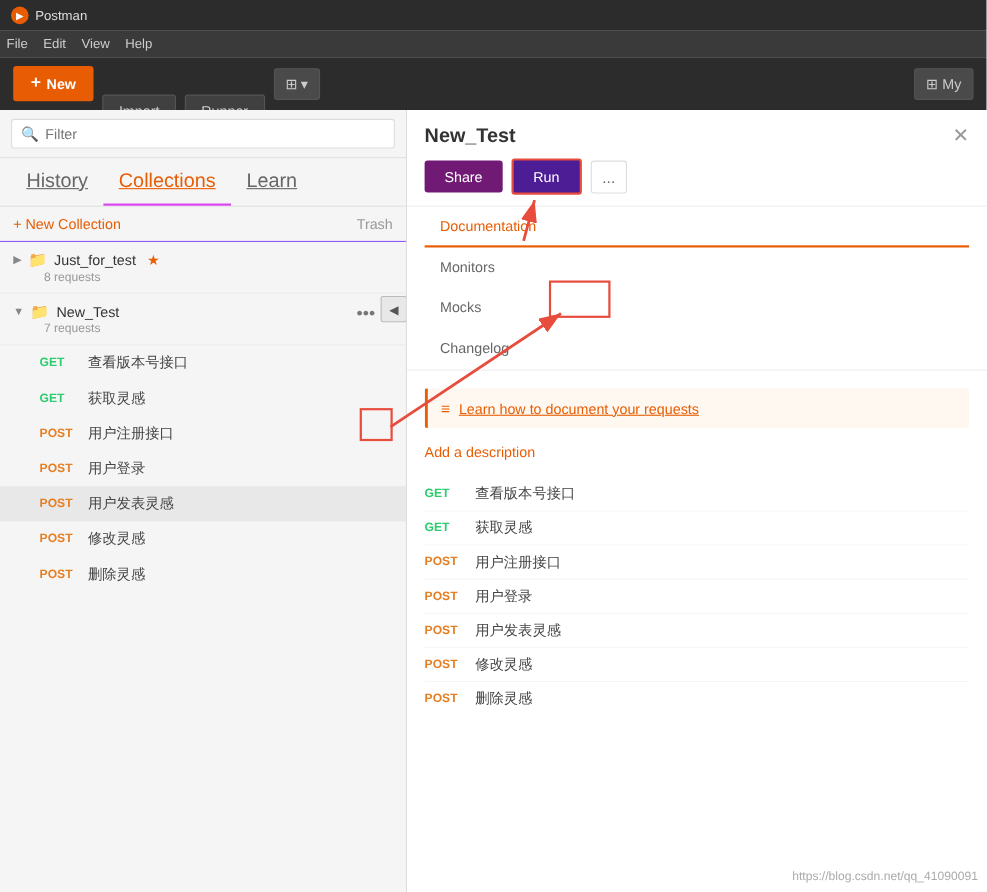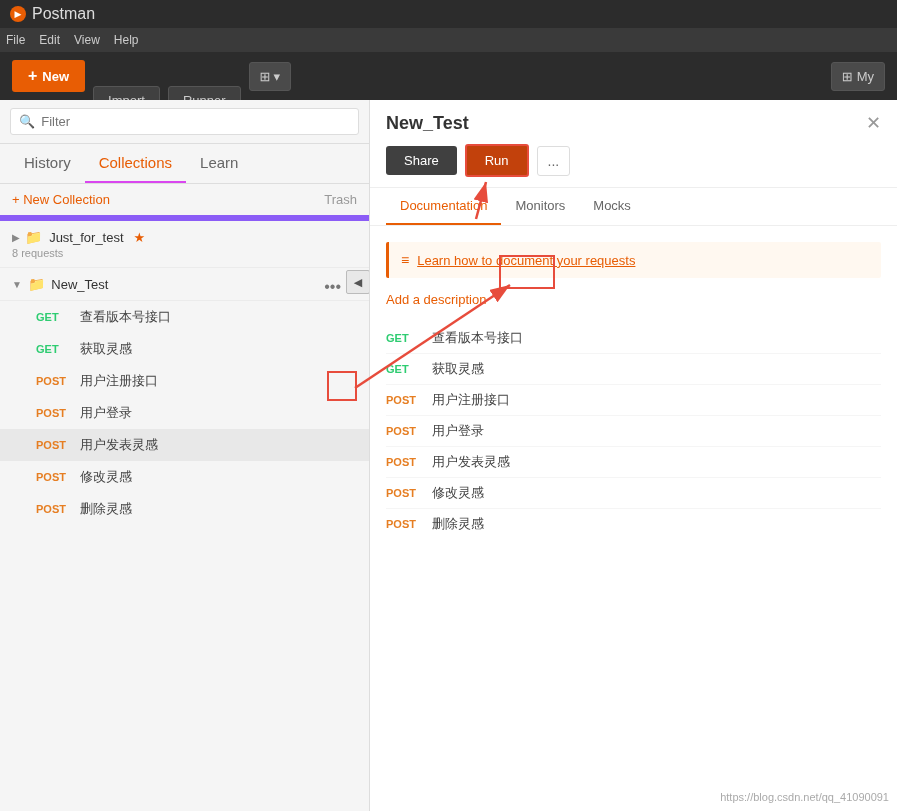--- a/index.html
+++ b/index.html
@@ -9,21 +9,21 @@
     .title-bar {
       background: #2c2c2c;
       height: 28px;
       display: flex;
       align-items: center;
       padding: 0 10px;
       color: #ccc;
       font-size: 12px;
     }
     .title-bar .app-icon { width: 16px; height: 16px; background: #e85d04; border-radius: 50%; margin-right: 6px; display: flex; align-items: center; justify-content: center; font-size: 9px; color: white; }
-    .title-bar .app-name { color: #ddd; font-size: 16px; }
+    .title-bar .app-name { color: #ddd; font-size: 12px; }
 
     
     .menu-bar {
       background: #3a3a3a;
       height: 24px;
       display: flex;
       align-items: center;
       padding: 0 6px;
       color: #ccc;
       font-size: 12px;
@@ -137,37 +137,38 @@
     .sidebar-tabs {
       display: flex;
       background: #f5f5f5;
       border-bottom: 1px solid #ddd;
       padding: 0 10px;
     }
     .tab-item {
       padding: 10px 14px;
       cursor: pointer;
       color: #666;
-      font-size: 15px;
+      font-size: 18px;
       border-bottom: 2px solid transparent;
+      text-decoration: underline;
     }
     .tab-item.active {
       color: #e85d04;
       border-bottom: 2px solid #d946ef;
       font-weight: 500;
     }
 
     
     .sidebar-actions {
       display: flex;
       align-items: center;
       justify-content: space-between;
       padding: 8px 12px;
       background: #f5f5f5;
-      border-bottom: 6px solid #8b5cf6;
+      border-bottom: 1px solid #8b5cf6;
     }
     .btn-new-collection {
       color: #e85d04;
       background: none;
       border: none;
       font-size: 13px;
       cursor: pointer;
       font-weight: 500;
       display: flex;
       align-items: center;
@@ -193,21 +194,21 @@
     }
     .collection-header {
       display: flex;
       align-items: center;
       gap: 6px;
     }
     .collection-toggle { color: #888; font-size: 10px; }
     .folder-icon { color: #888; font-size: 14px; }
     .collection-name { font-weight: 500; color: #333; font-size: 13px; }
     .star-icon { color: #e85d04; font-size: 13px; margin-left: 4px; }
-    .collection-meta { color: #999; font-size: 11px; margin-top: 2px; }
+    .collection-meta { color: #999; font-size: 11px; margin-left: 28px; margin-top: 2px; }
 
     
     .request-item {
       display: flex;
       align-items: center;
       padding: 7px 12px 7px 36px;
       cursor: pointer;
       gap: 8px;
     }
     .request-item.active { background: #f0f0f0; }
@@ -287,30 +288,30 @@
     }
     .api-label { color: #999; font-size: 12px; }
     .offline-text { color: #999; font-size: 12px; }
     .detail-actions {
       display: flex;
       align-items: center;
       gap: 8px;
       margin-bottom: 10px;
     }
     .btn-share {
-      background: #404040;
+      background: #701a75;
       color: white;
       border: none;
       padding: 7px 18px;
       border-radius: 3px;
       font-size: 13px;
       cursor: pointer;
     }
     .btn-run {
-      background: #c2410c;
+      background: #4c1d95;
       color: white;
       border: 2px solid #e74c3c;
       padding: 7px 18px;
       border-radius: 3px;
       font-size: 13px;
       cursor: pointer;
     }
     .btn-more-actions {
       background: white;
       border: 1px solid #ddd;
@@ -319,20 +320,21 @@
       font-size: 14px;
       cursor: pointer;
       color: #666;
     }
 
     
     .detail-tabs {
       display: flex;
       padding: 0 16px;
       border-bottom: 1px solid #eee;
+      flex-direction: column;
     }
     .detail-tab {
       padding: 10px 14px;
       cursor: pointer;
       color: #666;
       font-size: 13px;
       border-bottom: 2px solid transparent;
     }
     .detail-tab.active {
       color: #e85d04;
@@ -467,20 +469,21 @@
         <div class="collection-meta">8 requests</div>
       </div>
 
       <div style="position:relative;">
         <div class="collection-item" style="padding-right: 36px;">
           <div class="new-test-collection-row">
             <span class="collection-toggle" style="margin-right:6px;">▼</span>
             <span class="folder-icon">📁</span>
             <span class="collection-name" style="margin-left:6px;">New_Test</span>
           </div>
+          <div class="collection-meta">7 requests</div>
         </div>
 
         <div class="collapse-btn" style="position:absolute; right:-1px; top:14px; width:24px; height:24px; background:#e8e8e8; border:1px solid #bbb; display:flex; align-items:center; justify-content:center; cursor:pointer; z-index:10;">
           <span style="font-size:11px; color:#555;">◀</span>
         </div>
 
         <span class="more-btn" style="position:absolute; right:28px; top:10px; color:#777; font-size:16px; cursor:pointer;">•••</span>
       </div>
 
       <div>
@@ -537,20 +540,21 @@
           </defs>
           <line x1="60" y1="45" x2="70" y2="8" stroke="#e74c3c" stroke-width="2.5" marker-end="url(#arrowhead)"></line>
         </svg>
       </div>
     </div>
 
     <div class="detail-tabs">
       <div class="detail-tab active">Documentation</div>
       <div class="detail-tab">Monitors</div>
       <div class="detail-tab">Mocks</div>
+      <div class="detail-tab">Changelog</div>
     </div>
 
     <div class="detail-content">
       <div class="learn-banner">
         <span class="learn-icon">≡</span>
         <span class="learn-link">Learn how to document your requests</span>
       </div>
       <div class="add-desc">Add a description</div>
 
       <div class="detail-request-list">

